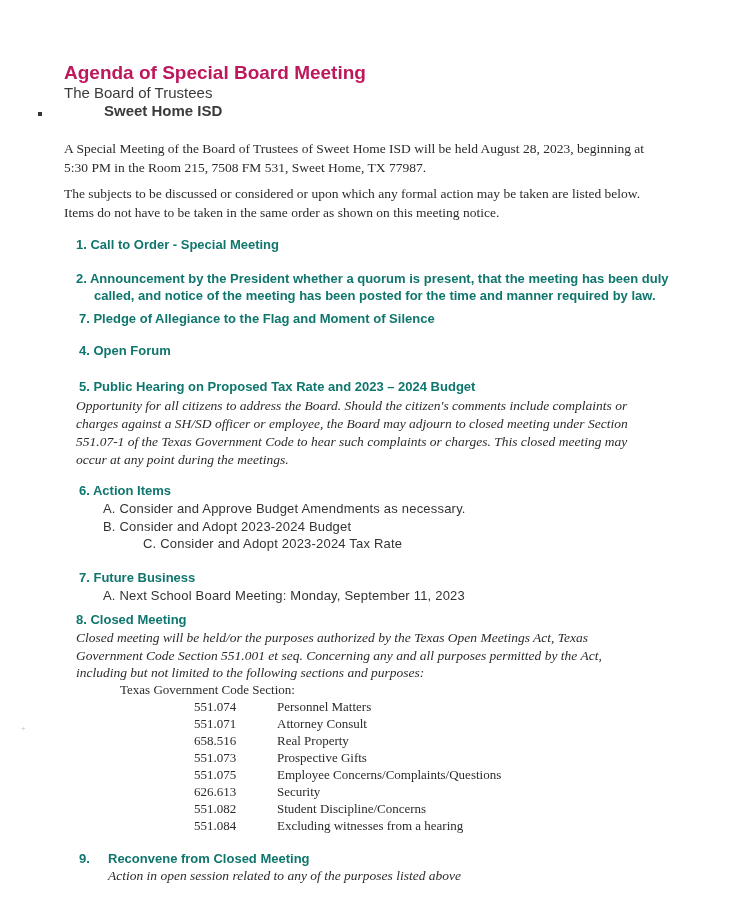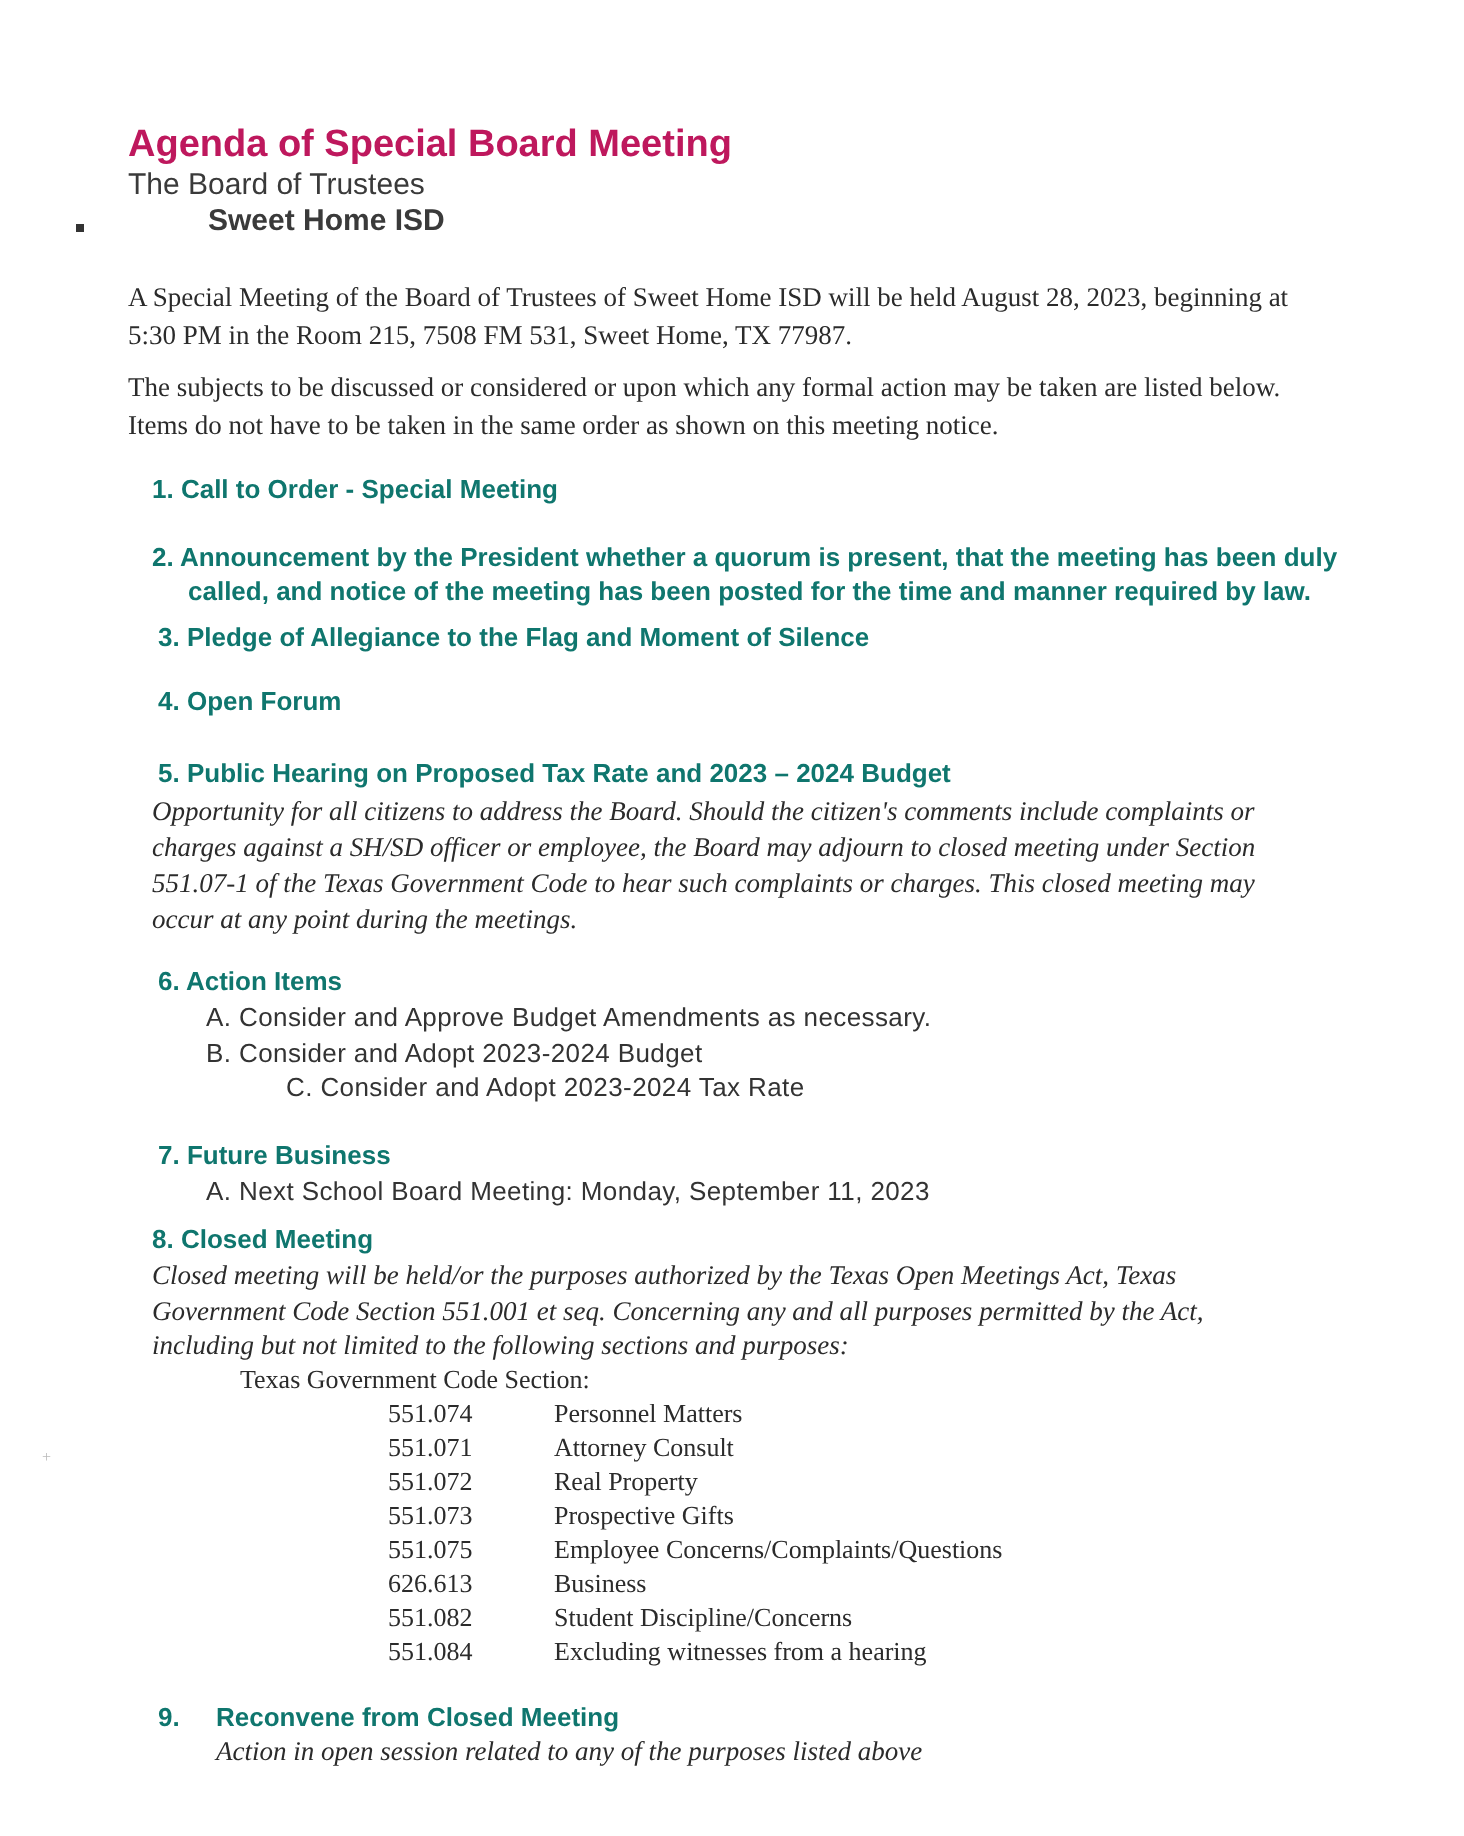--- a/index.html
+++ b/index.html
@@ -30,21 +30,21 @@
 <div class="abs serif" style="left:64px; top:141px; font-size:13.5px;">A Special Meeting of the Board of Trustees of Sweet Home ISD will be held August 28, 2023, beginning at</div>
 <div class="abs serif" style="left:64px; top:160px; font-size:13.5px;">5:30 PM in the Room 215, 7508 FM 531, Sweet Home, TX 77987.</div>
 <div class="abs serif" style="left:64px; top:186px; font-size:13.5px;">The subjects to be discussed or considered or upon which any formal action may be taken are listed below.</div>
 <div class="abs serif" style="left:64px; top:205px; font-size:13.5px;">Items do not have to be taken in the same order as shown on this meeting notice.</div>
 
 <div class="abs sans item" style="left:76px; top:237px;">1. Call to Order - Special Meeting</div>
 
 <div class="abs sans item" style="left:76px; top:271px;">2. Announcement by the President whether a quorum is present, that the meeting has been duly</div>
 <div class="abs sans item" style="left:94px; top:288px;">called, and notice of the meeting has been posted for the time and manner required by law.</div>
 
-<div class="abs sans item" style="left:79px; top:311px;">3. Pledge of Allegiance to the Flag and Moment of Silence</div>
+<div class="abs sans item" style="left:79px; top:311px;">7. Pledge of Allegiance to the Flag and Moment of Silence</div>
 
 <div class="abs sans item" style="left:79px; top:343px;">4. Open Forum</div>
 
 <div class="abs sans item" style="left:79px; top:379px;">5. Public Hearing on Proposed Tax Rate and 2023 – 2024 Budget</div>
 <div class="abs serif desc" style="left:76px; top:397px;">Opportunity for all citizens to address the Board. Should the citizen's comments include complaints or</div>
 <div class="abs serif desc" style="left:76px; top:415px;">charges against a SH/SD officer or employee, the Board may adjourn to closed meeting under Section</div>
 <div class="abs serif desc" style="left:76px; top:433px;">551.07-1 of the Texas Government Code to hear such complaints or charges. This closed meeting may</div>
 <div class="abs serif desc" style="left:76px; top:451px;">occur at any point during the meetings.</div>
 
 <div class="abs sans item" style="left:79px; top:483px;">6. Action Items</div>
@@ -64,34 +64,34 @@
 <div>
   <div class="abs serif code-row" style="left:0; top:699px; width:732px;">
     <span class="code-num">551.074</span>
     <span class="code-desc">Personnel Matters</span>
   </div>
   <div class="abs serif code-row" style="left:0; top:716px; width:732px;">
     <span class="code-num">551.071</span>
     <span class="code-desc">Attorney Consult</span>
   </div>
   <div class="abs serif code-row" style="left:0; top:733px; width:732px;">
-    <span class="code-num">551.072</span>
+    <span class="code-num">658.516</span>
     <span class="code-desc">Real Property</span>
   </div>
   <div class="abs serif code-row" style="left:0; top:750px; width:732px;">
     <span class="code-num">551.073</span>
     <span class="code-desc">Prospective Gifts</span>
   </div>
   <div class="abs serif code-row" style="left:0; top:767px; width:732px;">
     <span class="code-num">551.075</span>
     <span class="code-desc">Employee Concerns/Complaints/Questions</span>
   </div>
   <div class="abs serif code-row" style="left:0; top:784px; width:732px;">
     <span class="code-num">626.613</span>
-    <span class="code-desc">Business</span>
+    <span class="code-desc">Security</span>
   </div>
   <div class="abs serif code-row" style="left:0; top:801px; width:732px;">
     <span class="code-num">551.082</span>
     <span class="code-desc">Student Discipline/Concerns</span>
   </div>
   <div class="abs serif code-row" style="left:0; top:818px; width:732px;">
     <span class="code-num">551.084</span>
     <span class="code-desc">Excluding witnesses from a hearing</span>
   </div>
 </div>

